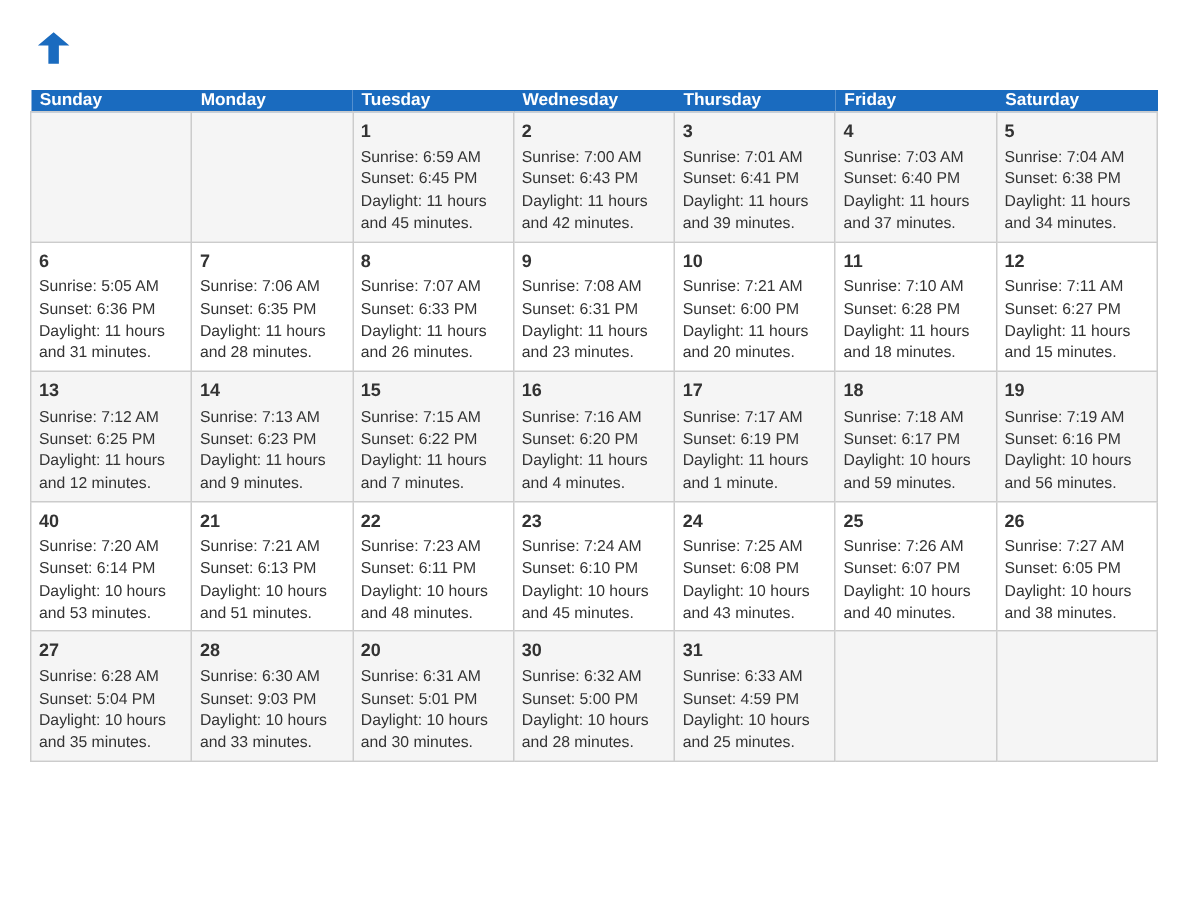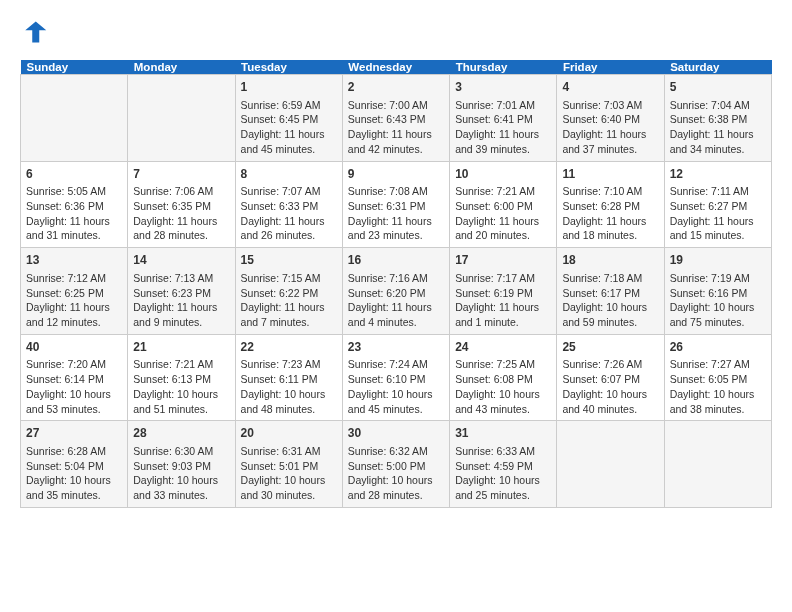--- a/index.html
+++ b/index.html
@@ -230,21 +230,21 @@
           <td>
             <span class="day-num">18</span>
             <div>Sunrise: 7:18 AM</div>
             <div>Sunset: 6:17 PM</div>
             <div>Daylight: 10 hours and 59 minutes.</div>
           </td>
           <td>
             <span class="day-num">19</span>
             <div>Sunrise: 7:19 AM</div>
             <div>Sunset: 6:16 PM</div>
-            <div>Daylight: 10 hours and 75 minutes.</div>
+            <div>Daylight: 10 hours and 56 minutes.</div>
           </td>
         </tr>
         <tr>
           <td>
             <span class="day-num">40</span>
             <div>Sunrise: 7:20 AM</div>
             <div>Sunset: 6:14 PM</div>
             <div>Daylight: 10 hours and 53 minutes.</div>
           </td>
           <td>

